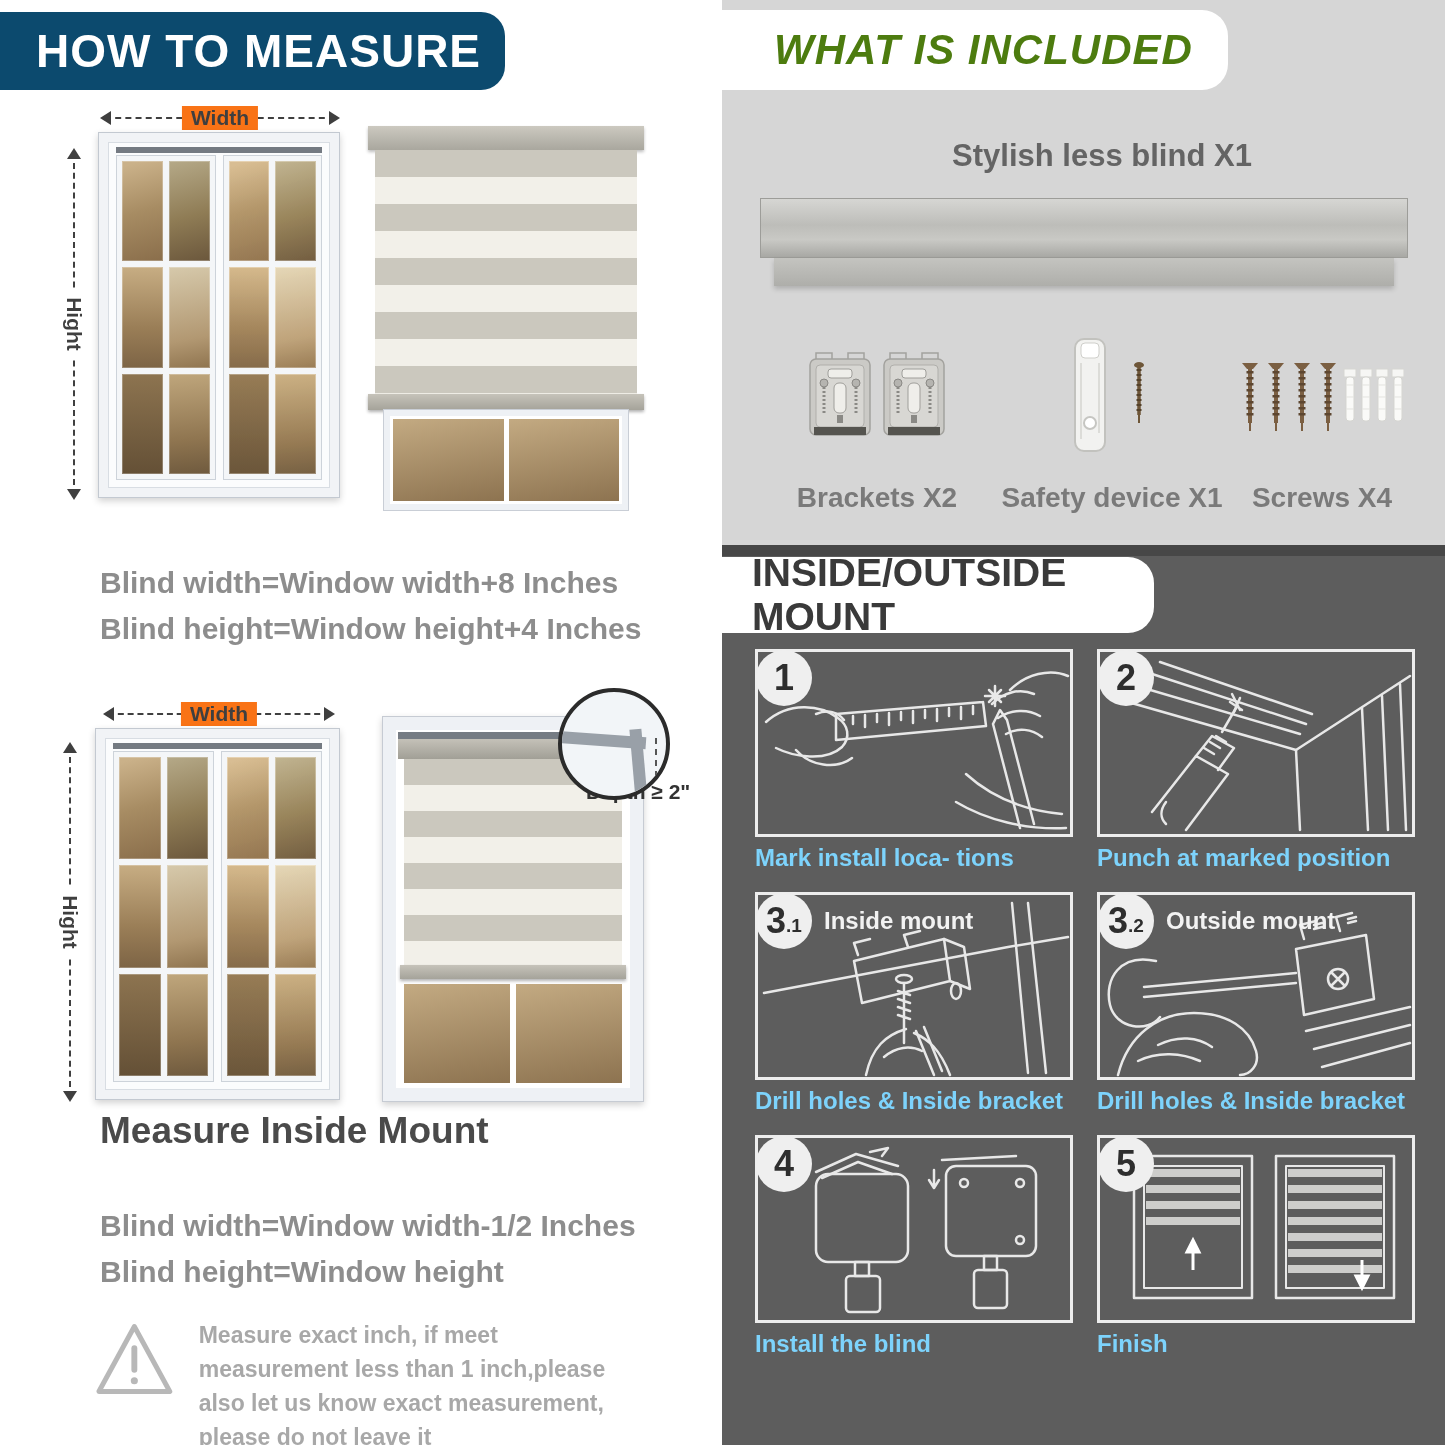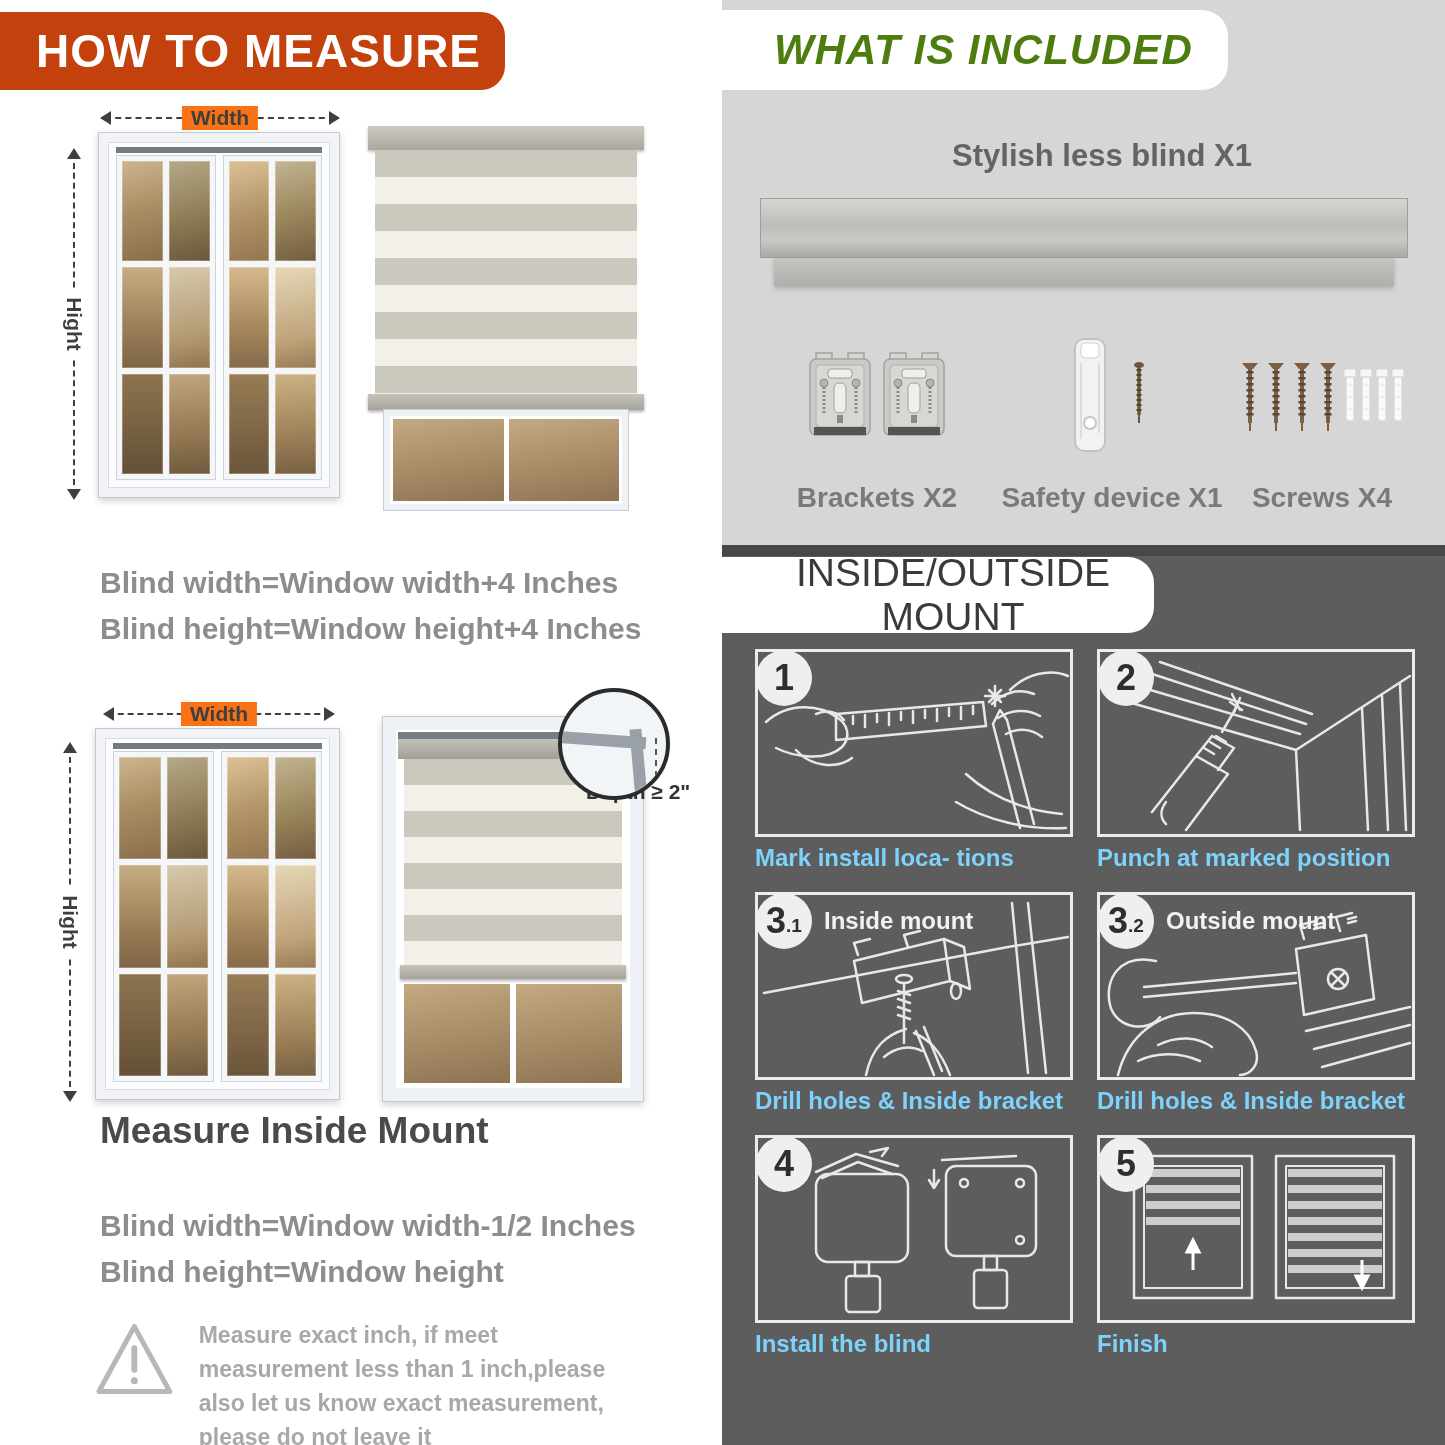--- a/index.html
+++ b/index.html
@@ -1,19 +1,19 @@
 <!DOCTYPE html>
 <html><head>
 <meta charset="utf-8">
 <style>
   html,body{margin:0;padding:0;background:#ffffff;}
   .canvas{position:relative;width:1445px;height:1445px;background:#ffffff;overflow:hidden;
           font-family:"Liberation Sans",sans-serif;}
   
-  .htm-header{position:absolute;left:0;top:12px;width:505px;height:78px;background:#c2410c;
+  .htm-header{position:absolute;left:0;top:12px;width:505px;height:78px;background:#0c4a6e;
     border-radius:0 24px 24px 0;display:flex;align-items:center;padding-left:36px;box-sizing:border-box;}
   .htm-header span{font-size:46px;font-weight:bold;color:#ffffff;letter-spacing:1px;}
 
   .section-title{position:absolute;font-size:37px;font-weight:bold;color:#4a4a4a;}
   .formula{position:absolute;font-size:30px;font-weight:bold;color:#8d8d8d;}
 
   
   .harrow{position:absolute;height:24px;}
   .harrow .line{position:absolute;top:11px;left:5px;right:5px;border-top:2px dashed #3f3f3f;}
   .harrow .ah-l{position:absolute;left:0;top:5px;width:0;height:0;border:7px solid transparent;border-left:0;border-right:11px solid #3f3f3f;}
@@ -85,21 +85,21 @@
     background:linear-gradient(180deg,#c4c4c0,#aeaeaa);box-shadow:0 3px 5px rgba(0,0,0,.18);}
   .included-items{position:absolute;left:40px;top:330px;width:650px;display:flex;}
   .inc-item{display:flex;flex-direction:column;align-items:center;}
   .inc-item .art{height:132px;display:flex;align-items:center;justify-content:center;gap:10px;}
   .inc-item .ilabel{margin-top:20px;font-size:28px;font-weight:bold;color:#7a7a7a;white-space:nowrap;}
 
   .dark-section{position:absolute;left:722px;top:545px;width:723px;height:900px;background:#5d5d5d;}
   .dark-section::before{content:"";position:absolute;left:0;top:0;right:0;height:11px;background:#474747;}
   .iom-header{position:absolute;left:0;top:12px;width:432px;height:76px;background:#ffffff;
     border-radius:0 26px 26px 0;display:flex;align-items:center;padding-left:30px;box-sizing:border-box;z-index:2;}
-  .iom-header span{font-size:39px;font-weight:normal;color:#3a3a3a;text-align:center;}
+  .iom-header span{font-size:39px;font-weight:bold;color:#3a3a3a;}
   .steps{position:absolute;left:33px;top:104px;width:660px;display:grid;
     grid-template-columns:318px 318px;column-gap:24px;row-gap:20px;}
   .step .panel{position:relative;width:318px;height:188px;border:3px solid #ededed;box-sizing:border-box;}
   .step .badge{position:absolute;left:-2px;top:-2px;width:56px;height:56px;border-radius:50%;background:#efefef;
     display:flex;align-items:center;justify-content:center;color:#2e2e2e;z-index:2;}
   .step .badge .n{font-size:36px;font-weight:bold;}
   .step .badge .s{font-size:19px;font-weight:bold;margin-top:10px;}
   .step .ptitle{position:absolute;left:66px;top:12px;font-size:24px;font-weight:bold;color:#f2f2f2;z-index:2;}
   .step .caption{margin-top:7px;font-size:24px;font-weight:bold;color:#7dd3fc;}
   .step svg.art{position:absolute;left:0;top:0;width:100%;height:100%;}
@@ -151,21 +151,21 @@
   <div class="blindfig" style="left:368px;top:126px;width:276px;">
     <div class="headrail"></div>
     <div class="body"></div>
     <div class="botrail"></div>
     <div class="winhint">
       <div class="hpane"></div>
         <div class="hpane"></div>
     </div>
   </div>
 
-  <div class="formula" style="left:100px;top:566px;">Blind width=Window width+4 Inches</div>
+  <div class="formula" style="left:100px;top:566px;">Blind width=Window width+8 Inches</div>
   <div class="formula" style="left:100px;top:612px;">Blind height=Window height+4 Inches</div>
 
   <div class="harrow" style="left:103px;top:702px;width:232px;">
     <div class="ah-l"></div>
     <div class="line"></div>
     <div class="ah-r"></div>
     <span class="lbl">Width</span>
   </div>
   <div class="varrow" style="left:58px;top:742px;height:360px;">
     <div class="ah-t"></div>

